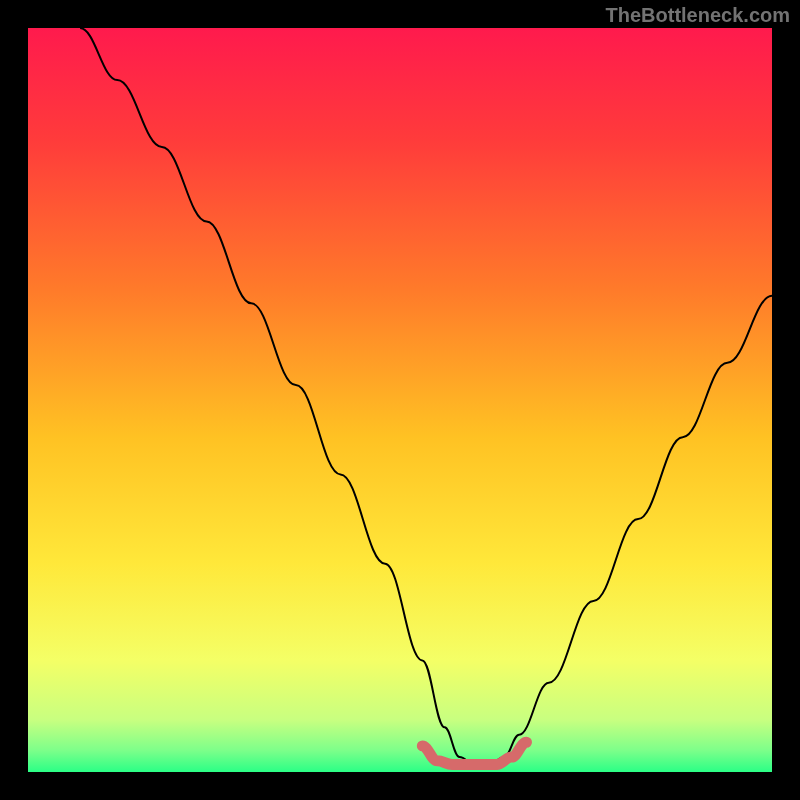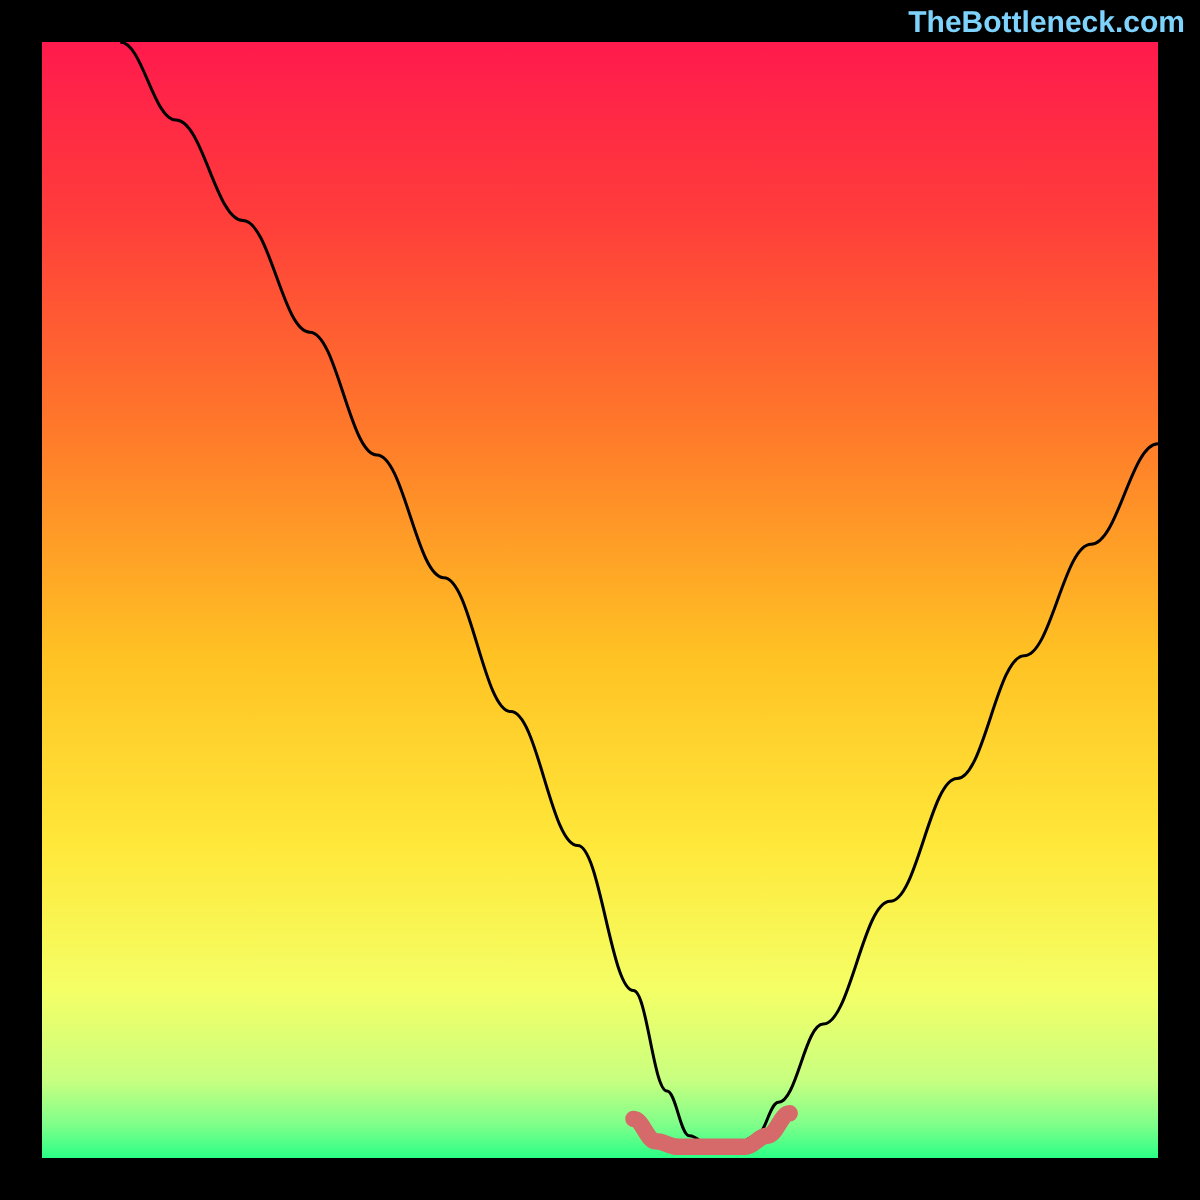--- a/index.html
+++ b/index.html
@@ -14,21 +14,21 @@
   .frame {
     position: relative;
     width: 800px;
     height: 800px;
     background: #000;
   }
   .watermark {
     position: absolute;
     top: 4px;
     right: 10px;
-    color: #7dd3fc;
+    color: #737373;
     font-size: 20px;
     font-weight: 600;
     z-index: 10;
   }
   svg {
     position: absolute;
     top: 0;
     left: 0;
   }
 </style>

